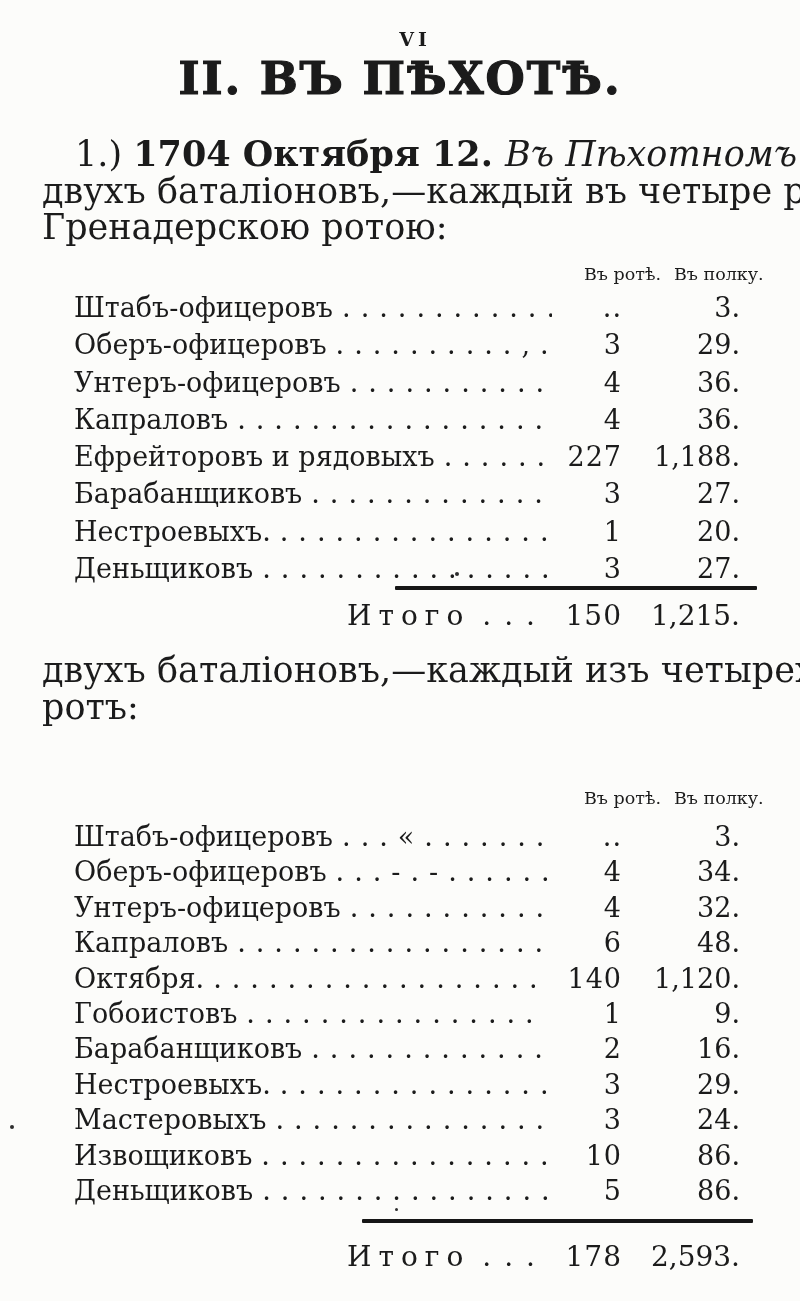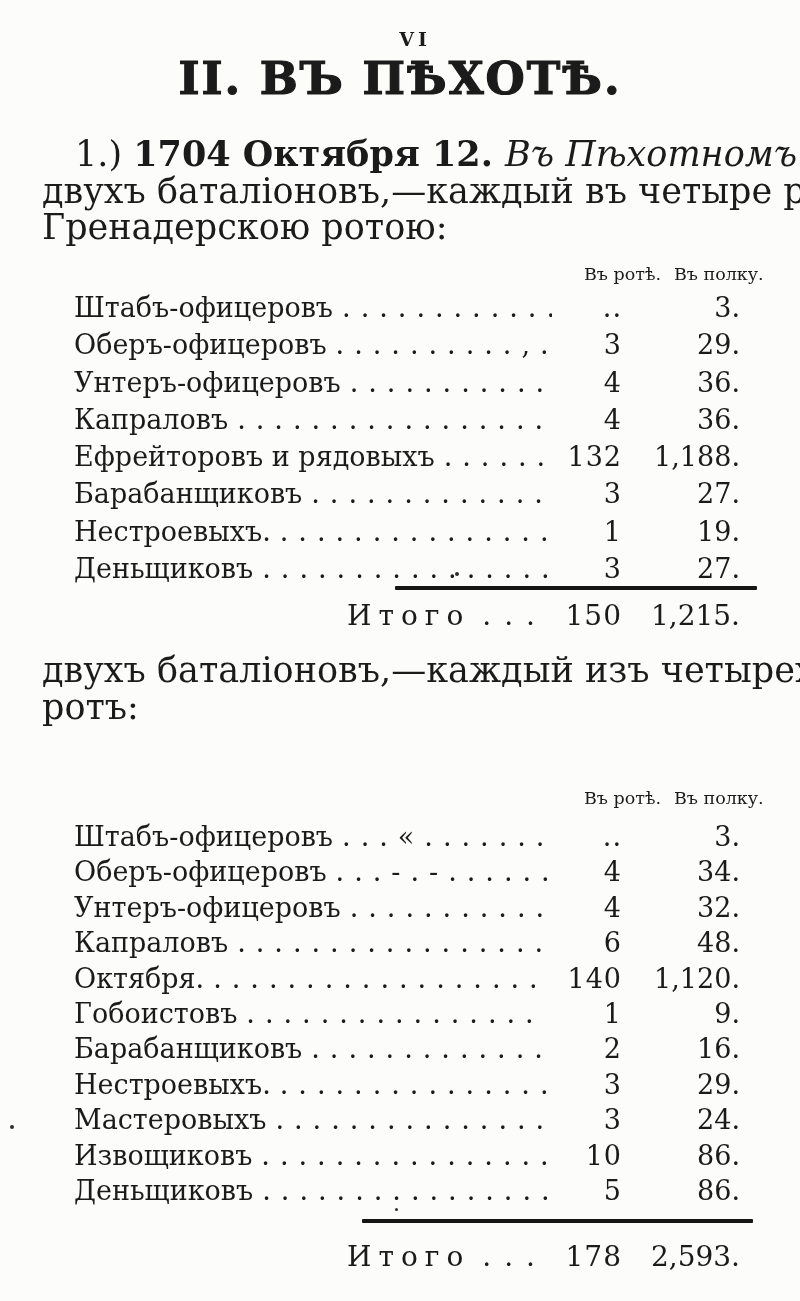--- a/index.html
+++ b/index.html
@@ -116,34 +116,34 @@
     </div>
     <div class="trow">
       <span class="lbl">Капраловъ</span>
       <span class="dots">.................</span>
       <span class="v1">4</span>
       <span class="v2">36.</span>
     </div>
     <div class="trow">
       <span class="lbl">Ефрейторовъ и рядовыхъ</span>
       <span class="dots">..........</span>
-      <span class="v1">132</span>
+      <span class="v1">227</span>
       <span class="v2">1,188.</span>
     </div>
     <div class="trow">
       <span class="lbl">Барабанщиковъ</span>
       <span class="dots">...............</span>
       <span class="v1">3</span>
       <span class="v2">27.</span>
     </div>
     <div class="trow">
       <span class="lbl">Нестроевыхъ.</span>
       <span class="dots">...............</span>
       <span class="v1">1</span>
-      <span class="v2">19.</span>
+      <span class="v2">20.</span>
     </div>
     <div class="trow">
       <span class="lbl">Деньщиковъ</span>
       <span class="dots">.................</span>
       <span class="v1">3</span>
       <span class="v2">27.</span>
     </div>
   </div>
 
 <div class="speck sp1"></div>

